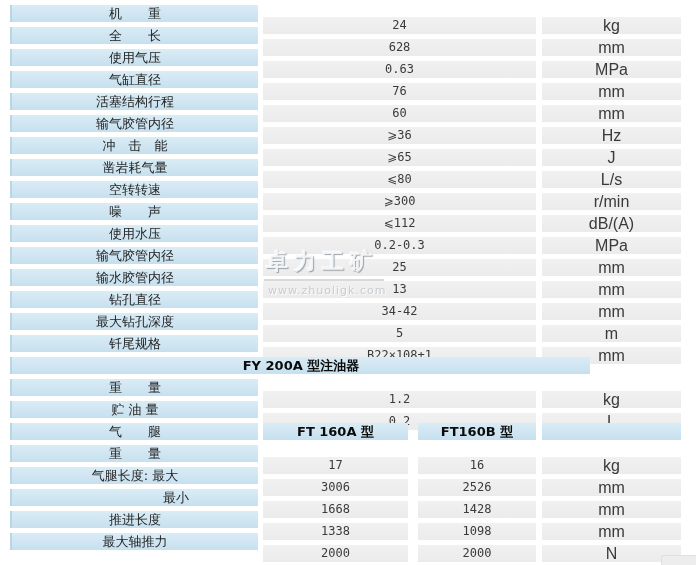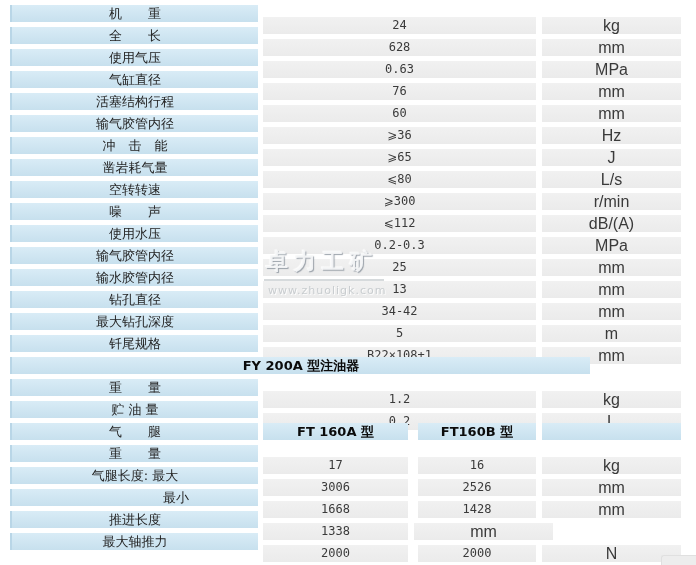--- a/index.html
+++ b/index.html
@@ -152,20 +152,21 @@
       </div>
     <div class="r">
         <div class="c blue lbl label-min">最小</div>
         <div class="c gray va">1668</div>
         <div class="c gray vb">1428</div>
         <div class="c gray unit">mm</div>
       </div>
     <div class="r">
         <div class="c blue lbl">推进长度</div>
         <div class="c gray va">1338</div>
+        <div class="c gray vb">1098</div>
         <div class="c gray unit">mm</div>
       </div>
     <div class="r">
         <div class="c blue lbl">最大轴推力</div>
         <div class="c gray va">2000</div>
         <div class="c gray vb">2000</div>
         <div class="c gray unit">N</div>
       </div>
 
   </div>

